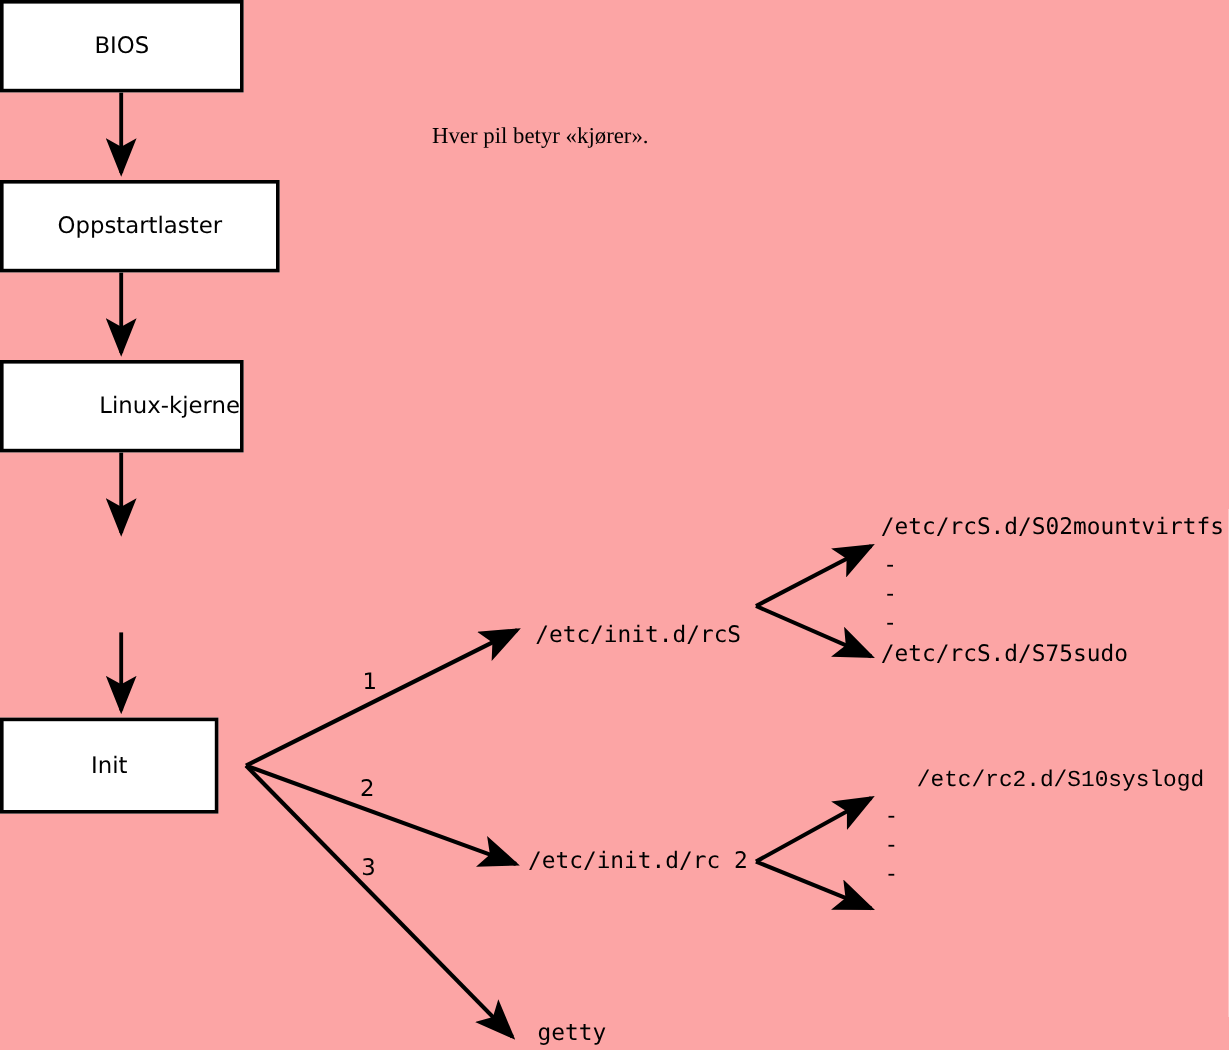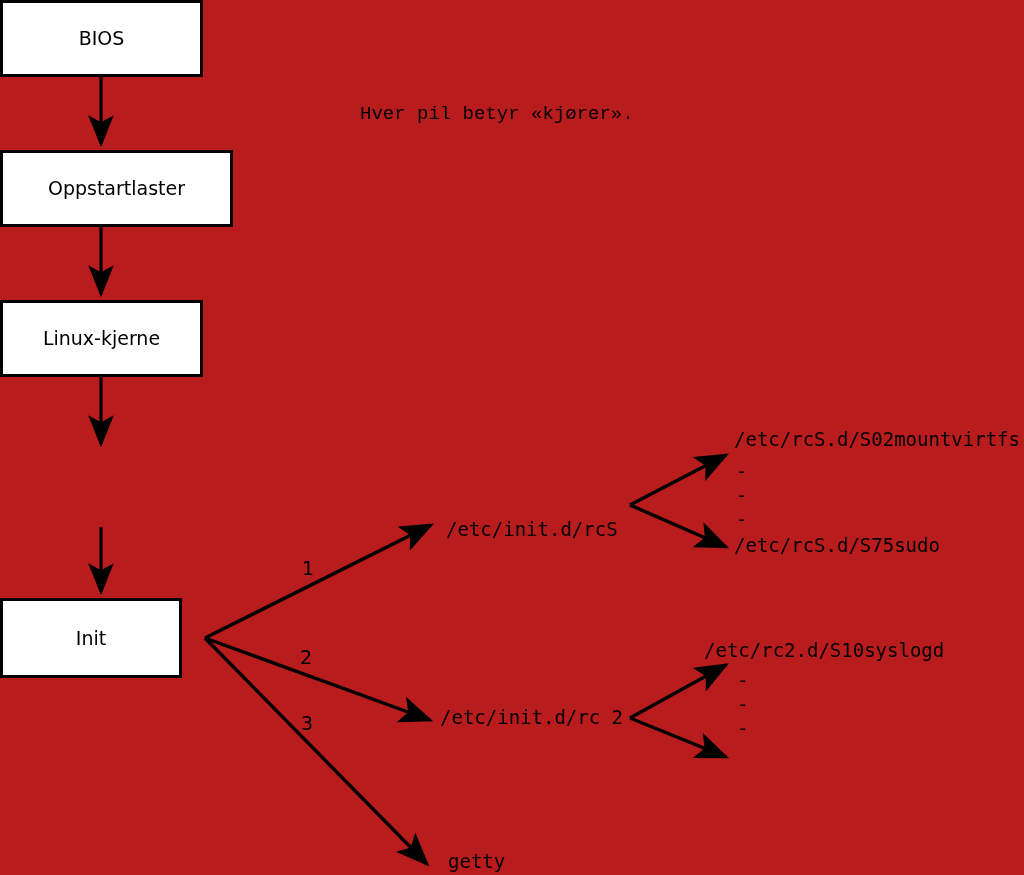--- a/index.html
+++ b/index.html
@@ -7,21 +7,21 @@
     padding: 0;
     background: #ffffff;
   }
   body {
     font-family: "DejaVu Sans", sans-serif;
   }
   #diagram-root {
     position: relative;
     width: 1024px;
     height: 875px;
-    background: #b91c1c;
+    background: #fca5a5;
     overflow: hidden;
   }
   #diagram-svg {
     position: absolute;
     left: 0;
     top: 0;
     width: 1024px;
     height: 875px;
   }
   .node-box {
@@ -35,21 +35,21 @@
   }
   .node-box-label {
     font-family: "DejaVu Sans", sans-serif;
     font-size: 19px;
     color: #000000;
     line-height: 1;
     white-space: nowrap;
   }
   .caption-text {
     position: absolute;
-    font-family: Liberation Mono, monospace;
+    font-family: Liberation Serif, serif;
     font-size: 19px;
     color: #000000;
     white-space: nowrap;
   }
   .mono-label {
     position: absolute;
     font-family: "DejaVu Sans Mono", monospace;
     font-size: 19px;
     color: #000000;
     white-space: nowrap;
@@ -108,21 +108,21 @@
   </svg>
 
   <div class="node-box" style="left:0px; top:0px; width:203px; height:77px;">
     <span class="node-box-label">BIOS</span>
   </div>
 
   <div class="node-box" style="left:0px; top:150px; width:233px; height:77px;">
     <span class="node-box-label">Oppstartlaster</span>
   </div>
 
-  <div class="node-box" style="left:0px; top:300px; width:203px; height:77px;">
+  <div class="node-box" style="left:0px; top:300px; width:203px; height:77px;justify-content:flex-end;">
     <span class="node-box-label">Linux-kjerne</span>
   </div>
 
 
   <div class="node-box" style="left:0px; top:598px; width:182px; height:80px;">
     <span class="node-box-label">Init</span>
   </div>
 
   <div class="caption-text" style="left:360px; top:103px;">Hver pil betyr «kjører».</div>
 
@@ -133,18 +133,18 @@
   <div class="mono-label" style="left:446px; top:500px;margin-top:20px;">/etc/init.d/rcS</div>
   <div class="mono-label" style="left:440px; top:708px;">/etc/init.d/rc 2</div>
   <div class="mono-label" style="left:448px; top:852px;">getty</div>
 
   <div class="mono-label" style="left:734px; top:430px;">/etc/rcS.d/S02mountvirtfs</div>
   <div class="mono-dash" style="left:736px; top:462px;">-</div>
   <div class="mono-dash" style="left:736px; top:486px;">-</div>
   <div class="mono-dash" style="left:736px; top:510px;">-</div>
   <div class="mono-label" style="left:734px; top:536px;">/etc/rcS.d/S75sudo</div>
 
-  <div class="mono-label" style="left:704px; top:641px;">/etc/rc2.d/S10syslogd</div>
+  <div class="mono-label" style="left:764px; top:641px;font-family:Liberation Mono, monospace;">/etc/rc2.d/S10syslogd</div>
   <div class="mono-dash" style="left:737px; top:671px;">-</div>
   <div class="mono-dash" style="left:737px; top:695px;">-</div>
   <div class="mono-dash" style="left:737px; top:719px;">-</div>
 
 </div>
 
 </body></html>

